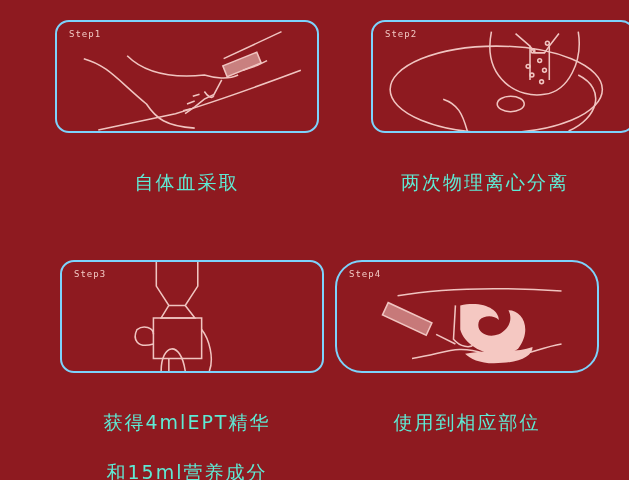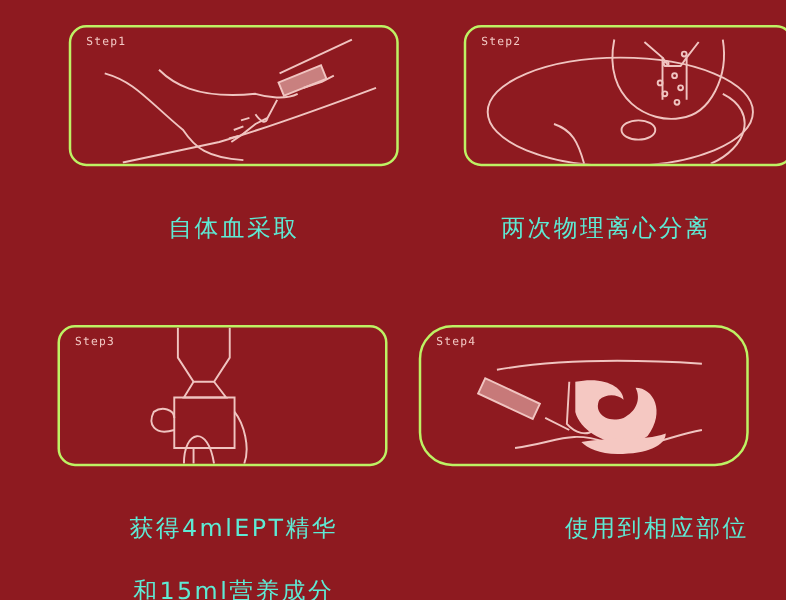--- a/index.html
+++ b/index.html
@@ -5,21 +5,21 @@
   html, body { margin:0; padding:0; }
   body {
     width:629px; height:480px; overflow:hidden;
     background:#8e1a20;
     font-family: "DejaVu Sans", sans-serif;
     position:relative;
   }
   .panel {
     position:absolute;
     width:264px; height:113px;
-    border:2px solid #bef264;
+    border:2px solid #7dd3fc;
     border-radius:14px;
     box-sizing:border-box;
     overflow:hidden;
   }
   .panel svg { position:absolute; left:0; top:0; width:100%; height:100%; }
   .step-label {
     position:absolute; left:12px; top:7px;
     font-family: "DejaVu Sans Mono", monospace;
     font-size:9px; color:#f2c9c4; letter-spacing:1px;
   }
@@ -68,21 +68,21 @@
       <circle cx="162" cy="55" r="2"></circle>
       <circle cx="172" cy="62" r="2"></circle>
     <circle cx="178" cy="22" r="2"></circle>
     <ellipse cx="140" cy="85" rx="14" ry="8"></ellipse>
     <path d="M70 80 C85 85 90 95 95 113"></path>
     <path d="M210 55 C240 70 230 100 200 113"></path>
   </svg>
 </div>
 <div class="caption" style="left:353px; top:170px;">两次物理离心分离</div>
 
-<div class="panel" style="left:46px; top:260px;">
+<div class="panel" style="left:60px; top:260px;">
   <span class="step-label">Step3</span>
   <svg viewBox="0 0 264 113" fill="none" stroke="#f0c4c0" stroke-width="1.6">
     <path d="M95 0 L95 25 L108 45 L125 45 L138 25 L138 0"></path>
     <path d="M108 45 L100 58 L135 58 L125 45"></path>
     <path d="M92 58 L92 100 L142 100 L142 58 Z"></path>
     <path d="M92 85 C75 90 70 80 75 70 C82 65 92 68 92 75"></path>
     <path d="M100 113 C100 85 120 80 125 113"></path>
     <path d="M142 70 C150 80 155 100 150 113"></path>
     <path d="M108 113 L108 100"></path>
   </svg>
@@ -95,13 +95,13 @@
   <svg viewBox="0 0 264 113" fill="none" stroke="#f0c4c0" stroke-width="1.6">
     <path d="M60 35 C100 28 150 25 230 30"></path>
     <path d="M75 100 C110 95 120 85 150 95 C180 105 200 90 230 85"></path>
     <rect x="45" y="52" width="50" height="14" transform="rotate(25 70 59)" fill="#f5c8c2" fill-opacity="0.55"></rect>
     <path d="M100 75 L120 85"></path>
     <path d="M120 45 L118 80 C125 88 135 90 140 85"></path>
     <path fill="#f5c8c2" stroke="none" d="M125 45 C150 40 165 50 165 60 C160 55 150 55 145 60 C140 70 150 80 165 75 C175 70 180 60 175 50 C190 50 200 70 185 90 C165 105 130 90 125 70 Z"></path>
     <path fill="#f5c8c2" stroke="none" d="M130 95 C160 90 180 95 200 88 C200 98 185 105 160 105 C145 105 135 100 130 95 Z"></path>
   </svg>
 </div>
-<div class="caption" style="left:335px; top:410px;text-align:right;">使用到相应部位</div>
+<div class="caption" style="left:335px; top:410px;">使用到相应部位</div>
 
 </body></html>

